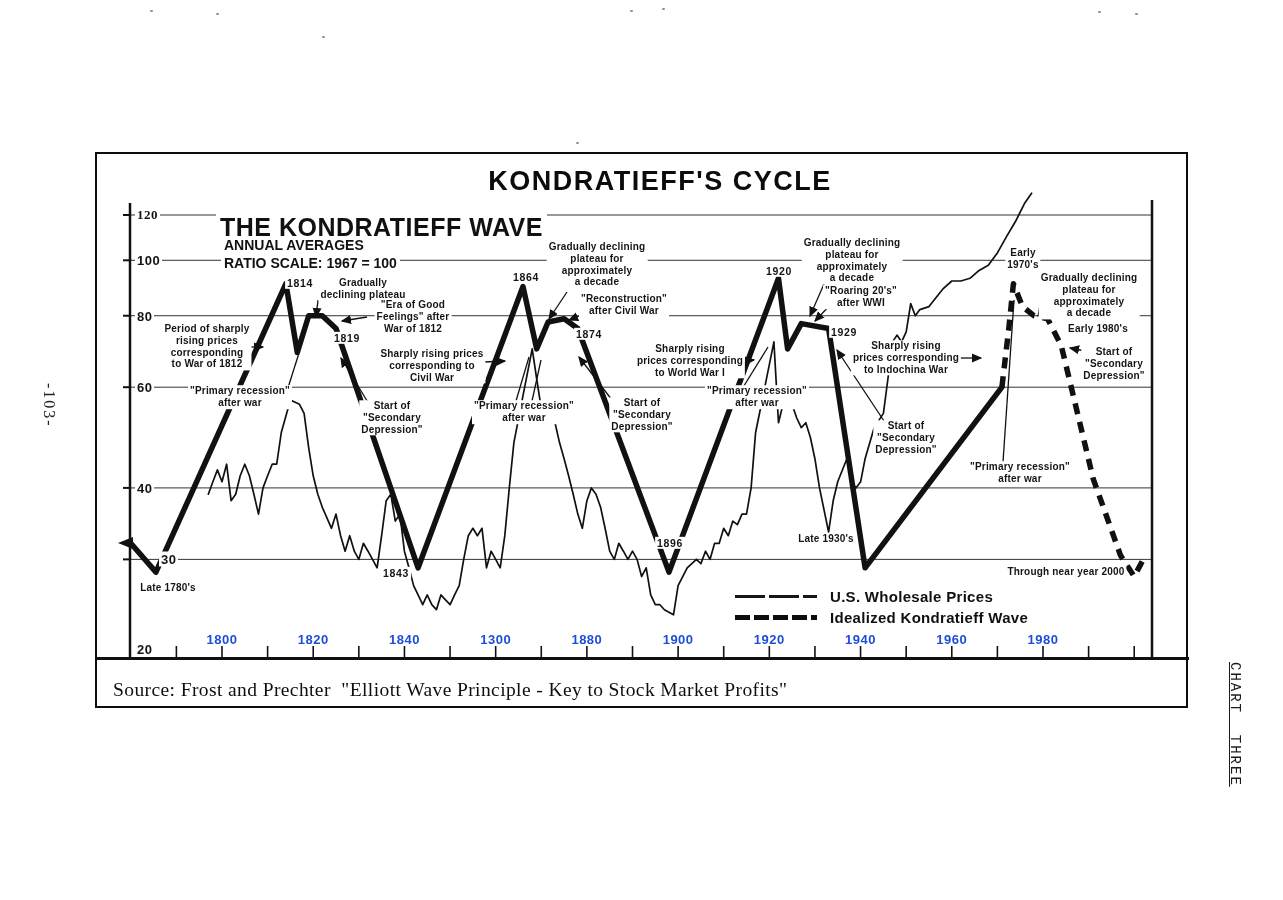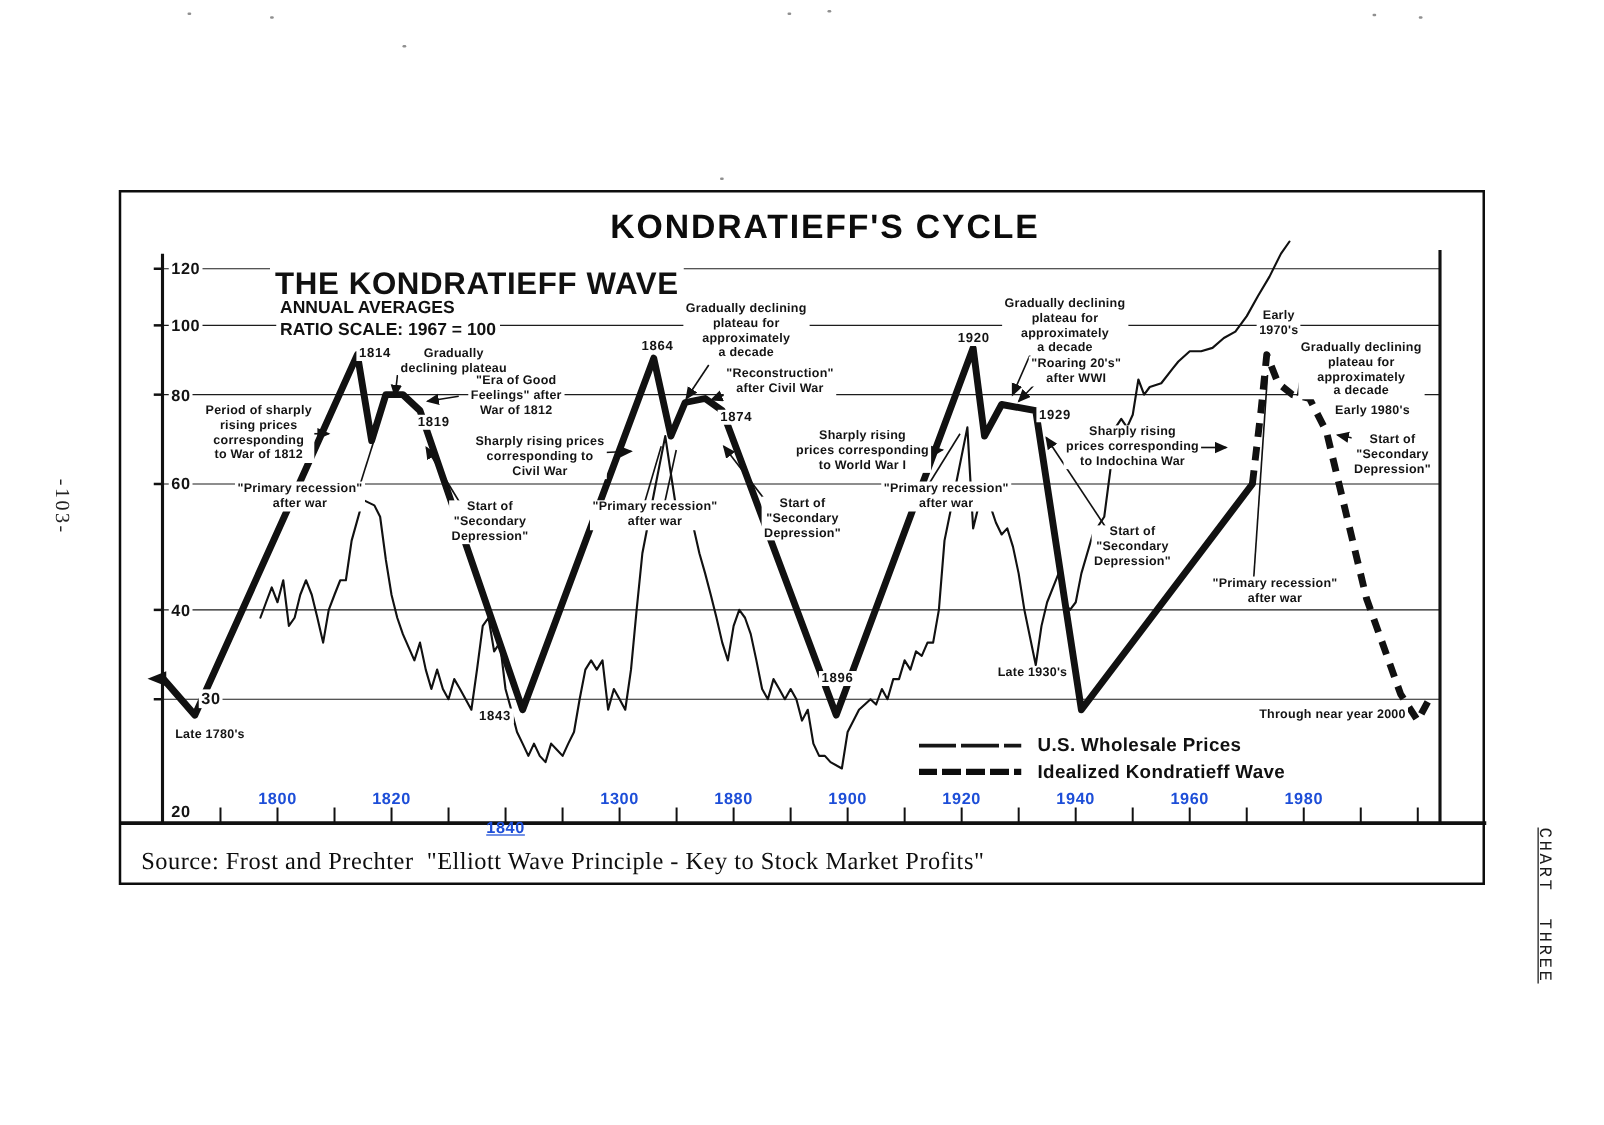--- a/index.html
+++ b/index.html
@@ -202,29 +202,29 @@
 a decade</div>
       <div class="note" style="left: 1098px; top: 329px;">Early 1980's</div>
       <div class="note" style="left: 1114px; top: 364px;">Start of
 "Secondary
 Depression"</div>
       <div class="note" style="left: 1020px; top: 473px;">"Primary recession"
 after war</div>
       <div class="note" style="left: 1066px; top: 572px;">Through near year 2000</div>
       <div class="xlab" style="left: 222px; top: 639px;">1800</div>
       <div class="xlab" style="left: 313.222px; top: 639px;">1820</div>
-      <div class="xlab" style="left: 404.444px; top: 662px; text-decoration: underline;">1840</div>
+      <div class="xlab" style="left: 404.444px; top: 639px;">1840</div>
       <div class="xlab" style="left: 495.666px; top: 639px;">1300</div>
       <div class="xlab" style="left: 586.888px; top: 639px;">1880</div>
       <div class="xlab" style="left: 678.11px; top: 639px;">1900</div>
       <div class="xlab" style="left: 769.332px; top: 639px;">1920</div>
       <div class="xlab" style="left: 860.554px; top: 639px;">1940</div>
       <div class="xlab" style="left: 951.776px; top: 639px;">1960</div>
       <div class="xlab" style="left: 1043px; top: 639px;">1980</div>
-      <div class="ylab" style="left: 135px; top: 215px;">120</div>
+      <div class="ylab" style="left: 135px; top: 215px; font-family: Liberation Serif, serif;">120</div>
       <div class="ylab" style="left: 135px; top: 260.292px;">100</div>
       <div class="ylab" style="left: 135px; top: 315.724px;">80</div>
       <div class="ylab" style="left: 135px; top: 387.189px;">60</div>
       <div class="ylab" style="left: 135px; top: 487.913px;">40</div>
       <div class="ylab" style="left: 135px; top: 559.378px; margin-left: 24px;">30</div>
       <div class="ylab" style="left: 135px; top: 649px;">20</div>
       <div class="speck" style="left: 150px; top: 10px;"></div>
       <div class="speck" style="left: 216px; top: 13px;"></div>
       <div class="speck" style="left: 630px; top: 10px;"></div>
       <div class="speck" style="left: 662px; top: 8px;"></div>

